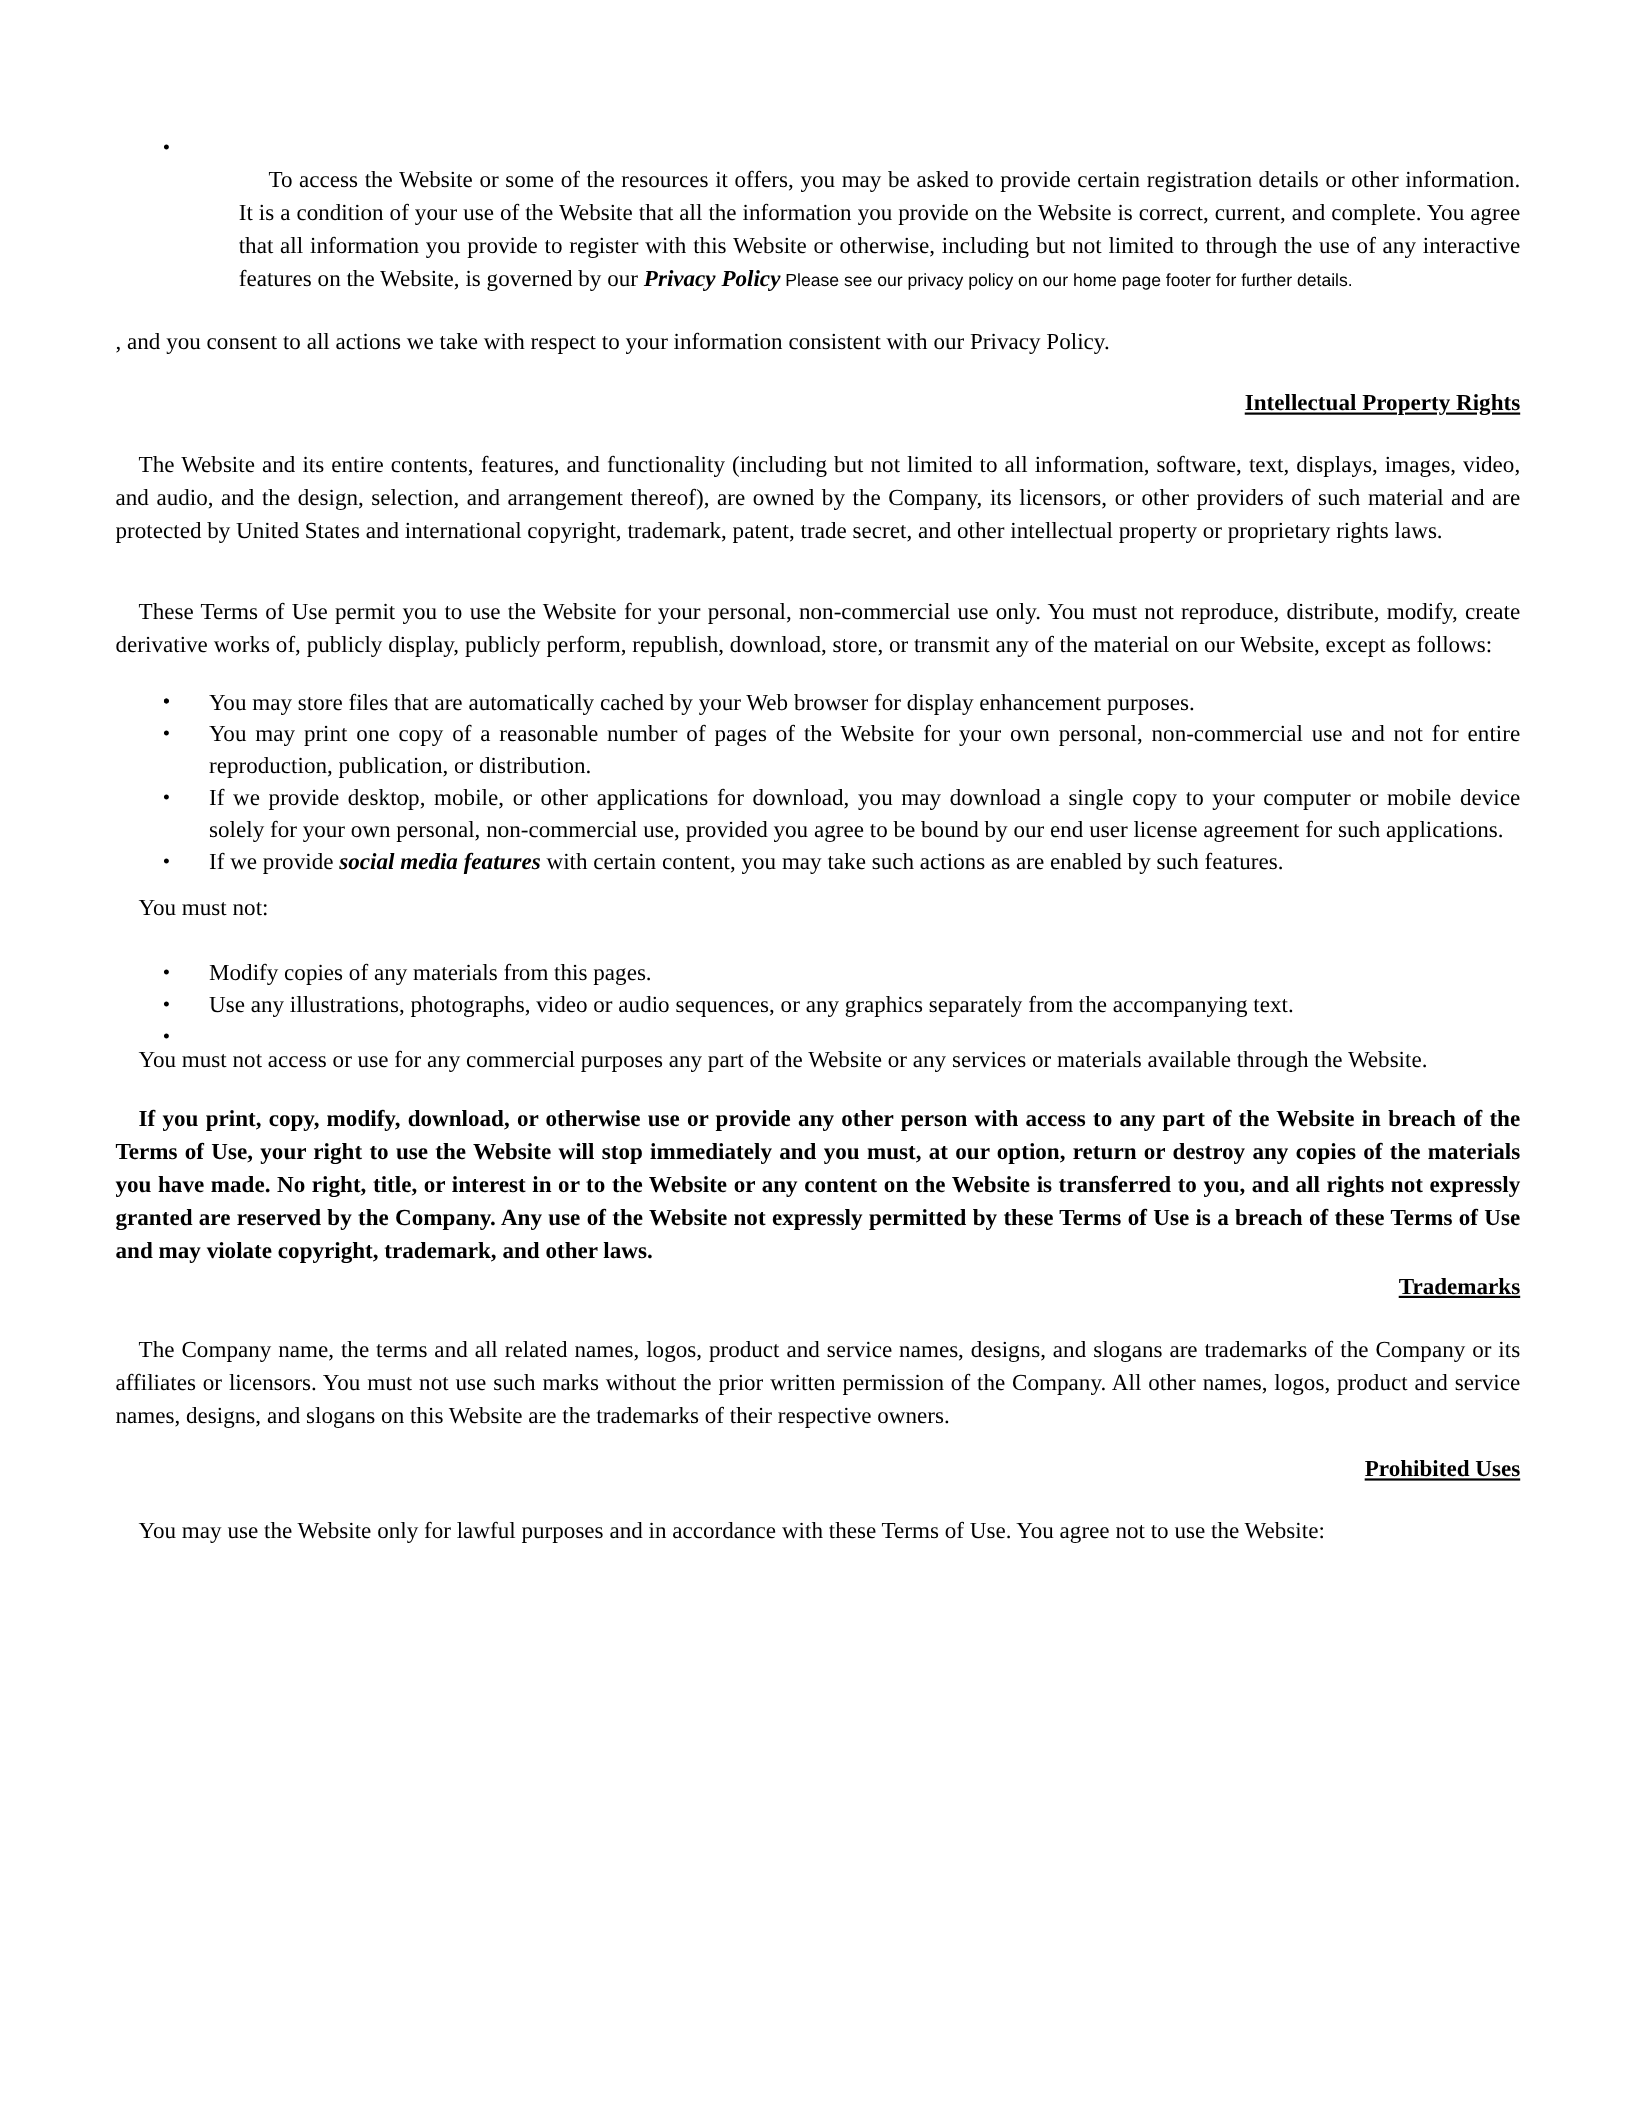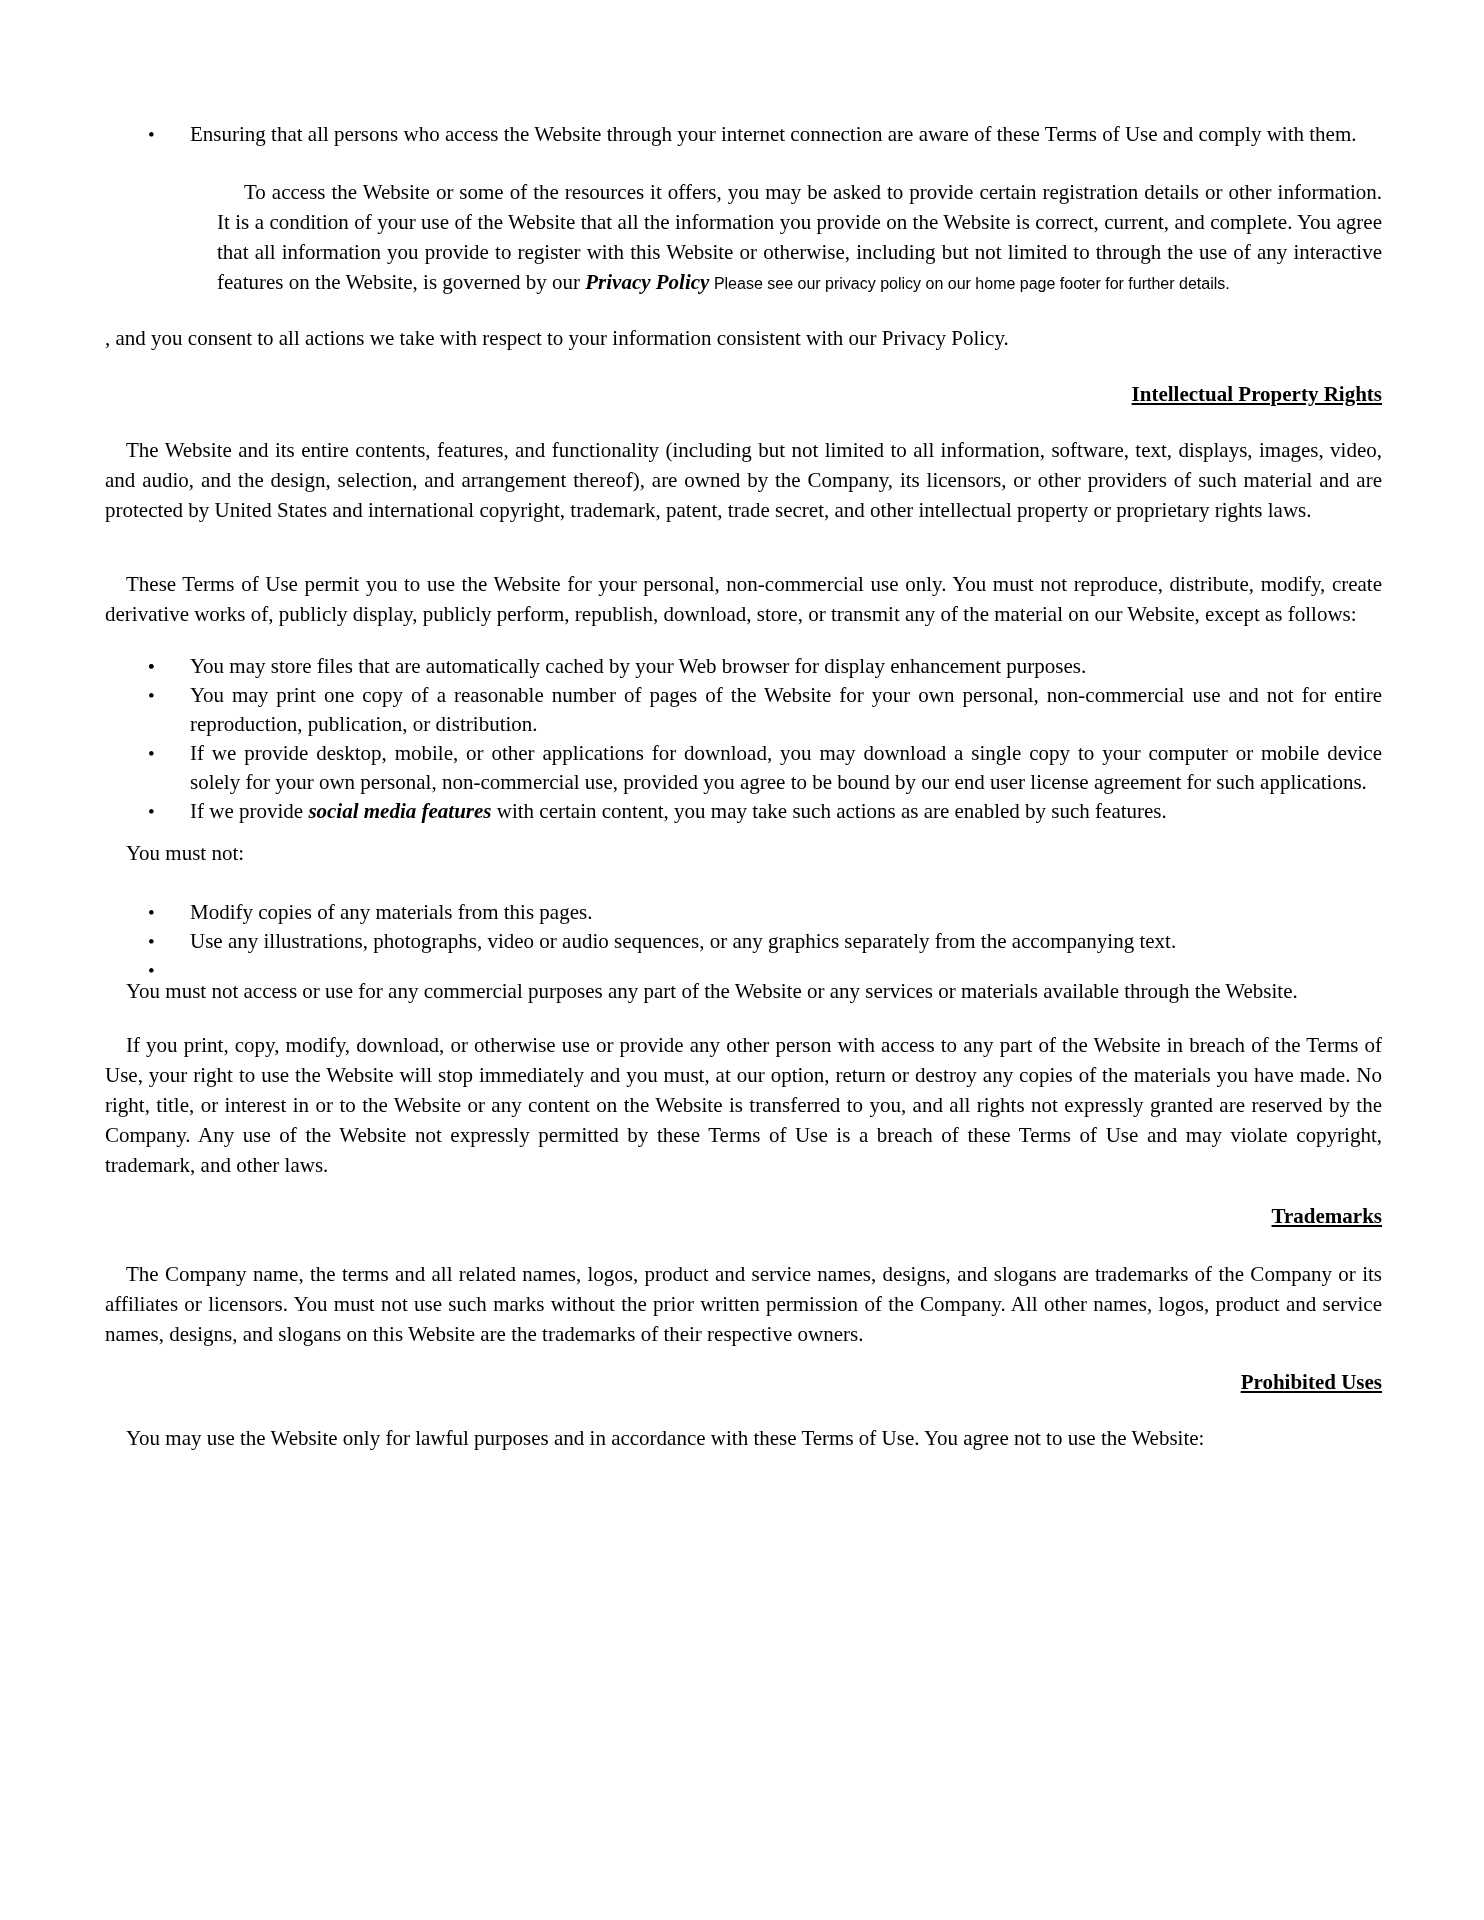--- a/index.html
+++ b/index.html
@@ -49,33 +49,32 @@
     top: 0;
     font-size: 19px;
   }
   .it { font-style: italic; font-weight: bold; }
   .sans { font-family: "Liberation Sans", sans-serif; font-size: 16px; }
   .vgap20 { height: 20px; }
   .mb23 { margin-bottom: 23px; }
   .mb24 { margin-bottom: 24px; }
   .mb28 { margin-bottom: 28px; }
   .mb30 { margin-bottom: 30px; }
-  .mb15 { margin-bottom: 21px; }
+  .mb15 { margin-bottom: 2px; font-weight: bold; }
   .mb18 { margin-bottom: 18px; }
   .mb0  { margin-bottom: 12px; }
 </style>
 </head>
 <body>
 
 <div class="page">
 
   <ul class="intro-list">
     <li>
       <span class="blt">•</span>
-      <span>Ensuring that all persons who access the Website through your internet connection are aware of these Terms of Use and comply with them.</span>
     </li>
   </ul>
 
   <div class="quote">
     <span>To access the Website or some of the resources it offers, you may be asked to provide certain registration details or other information. It is a condition of your use of the Website that all the information you provide on the Website is correct, current, and complete. You agree that all information you provide to register with this Website or otherwise, including but not limited to through the use of any interactive features on the Website, is governed by our </span><span class="it">Privacy Policy</span><span class="sans"> Please see our privacy policy on our home page footer for further details.</span>
   </div>
 
   <p class="consent">, and you consent to all actions we take with respect to your information consistent with our Privacy Policy.</p>
 
   <h2>Intellectual Property Rights</h2>

